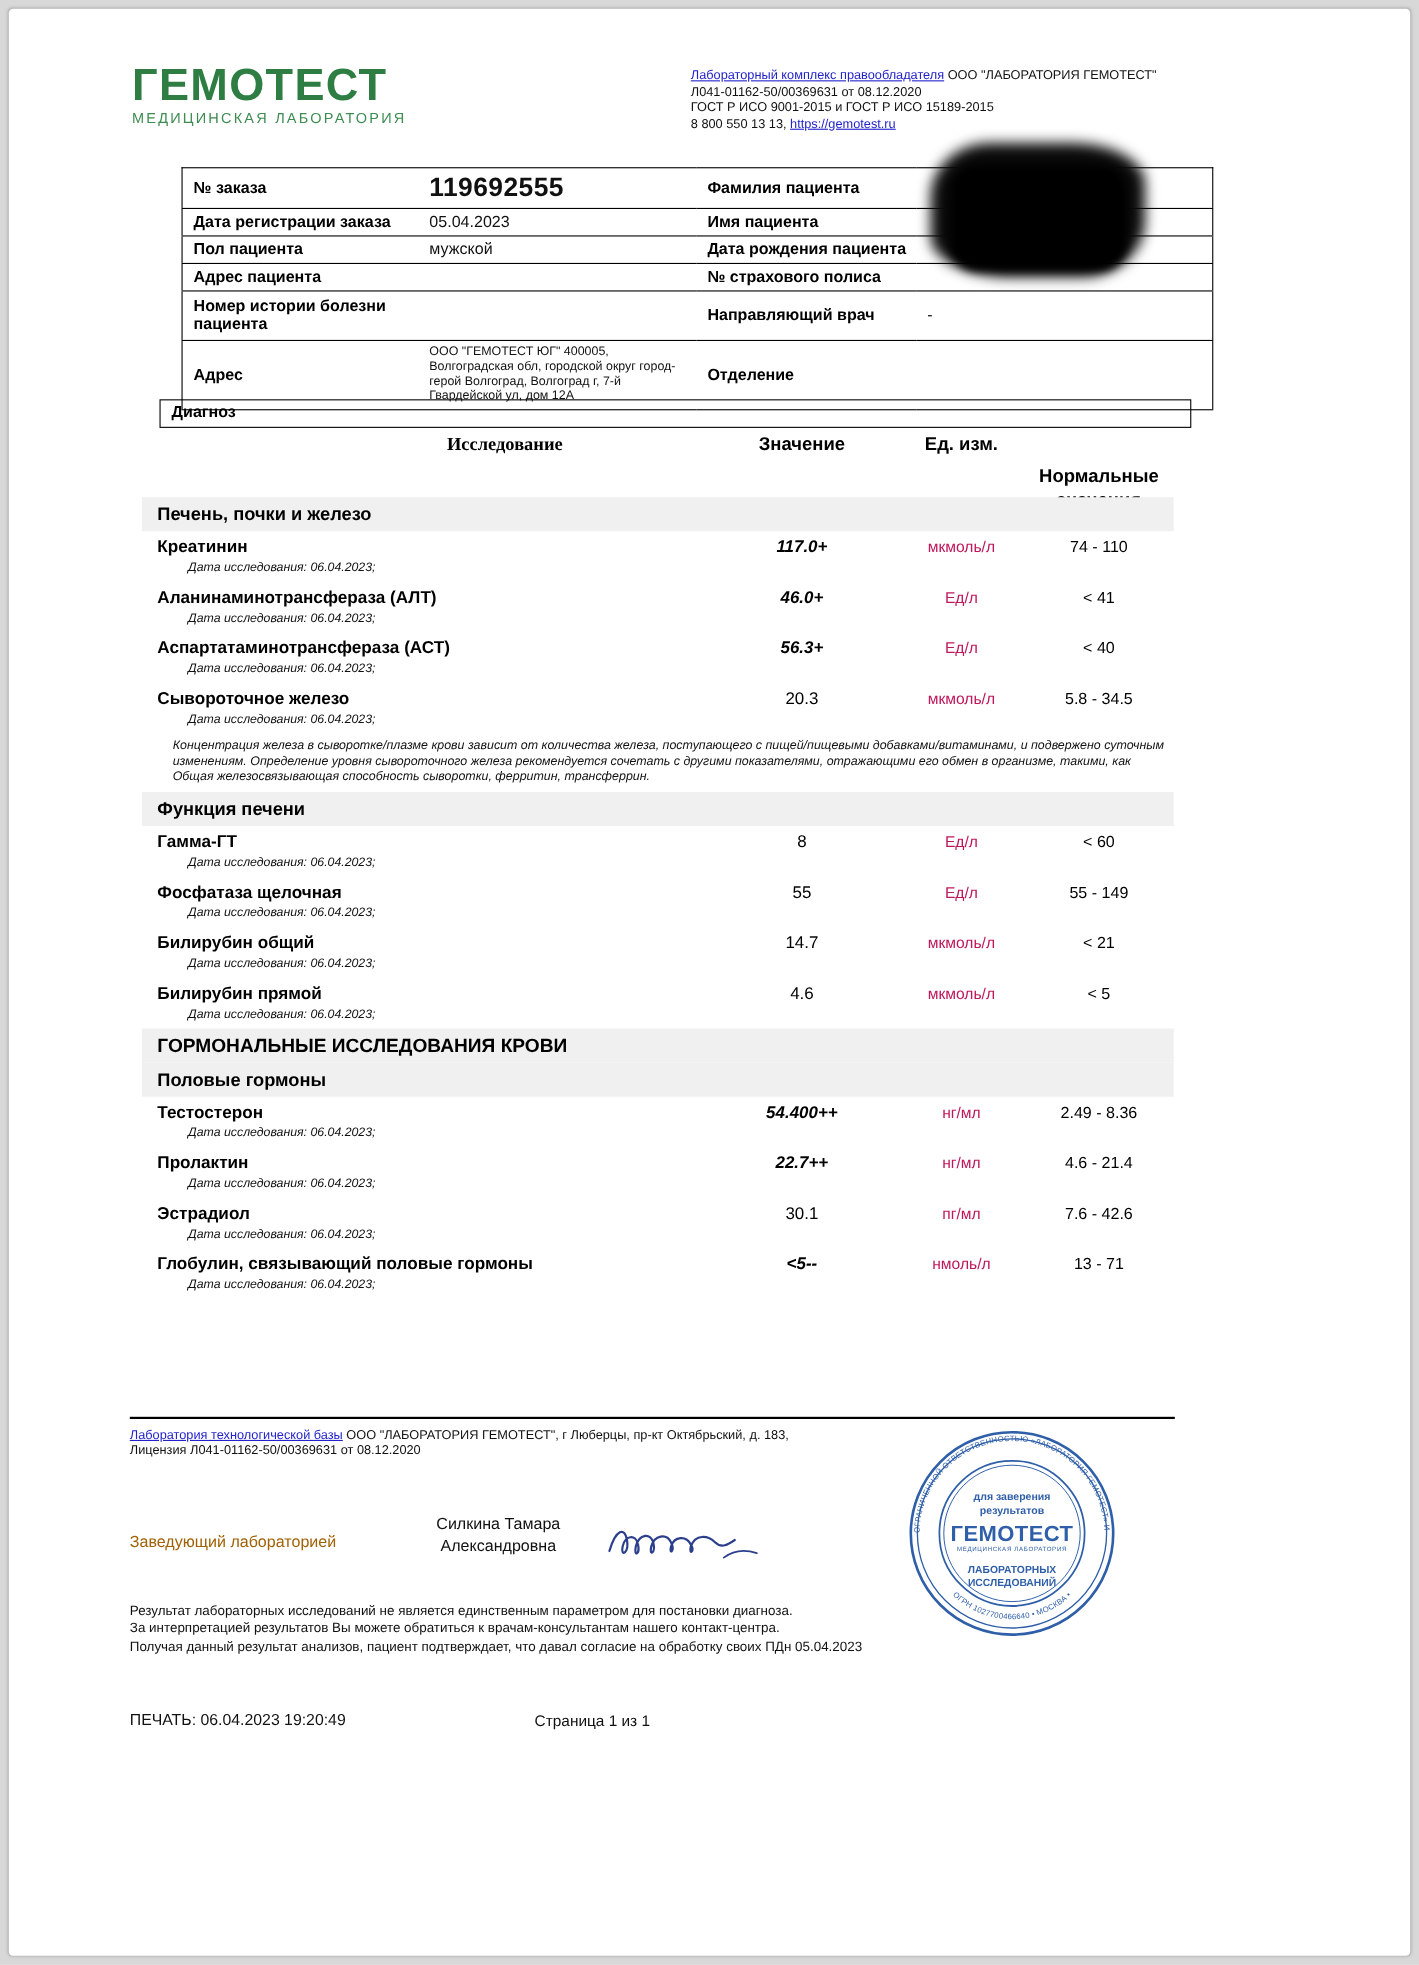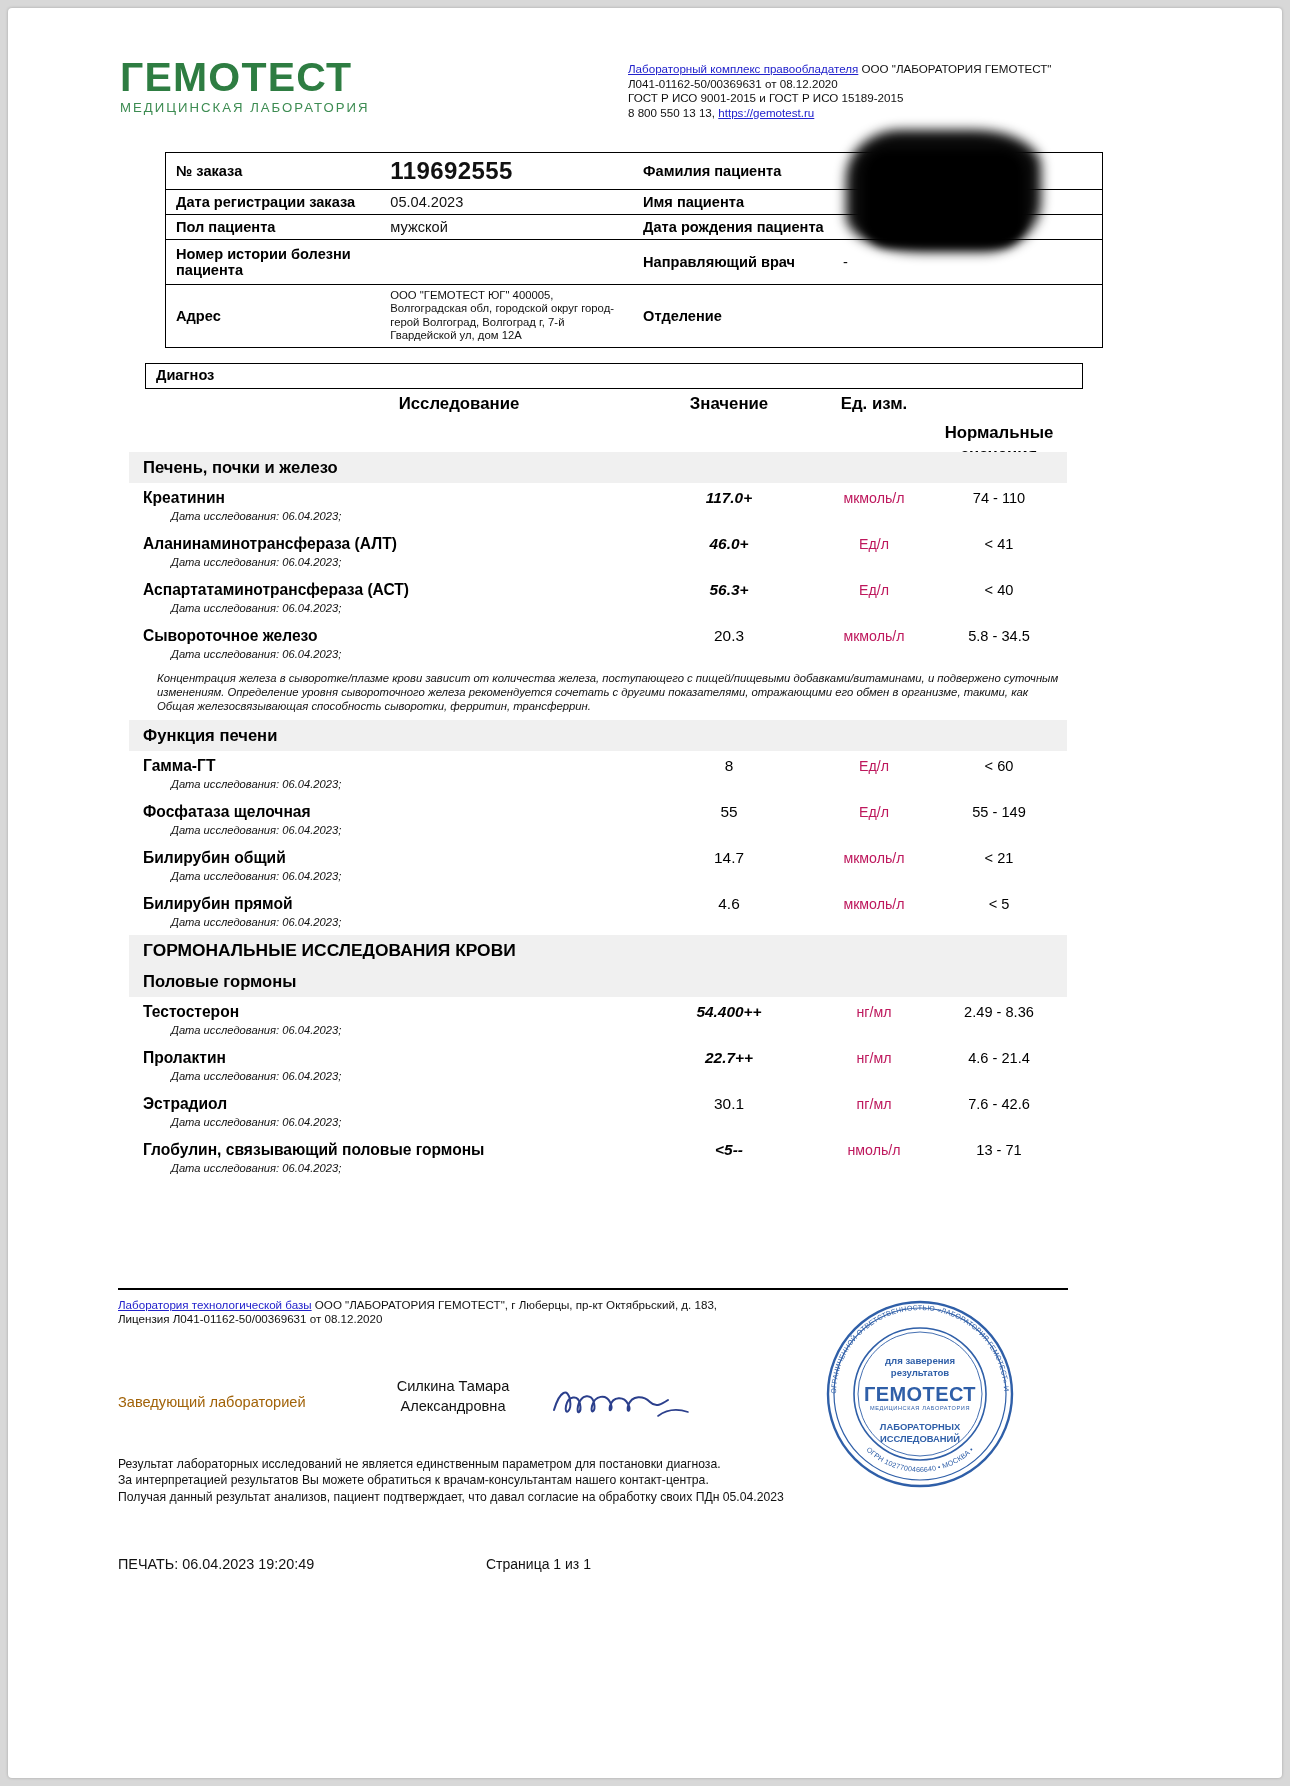--- a/index.html
+++ b/index.html
@@ -122,21 +122,21 @@
     width: 938px;
     height: 50px;
   }
   .ch {
     position: absolute;
     font-size: 16.8px;
     font-weight: bold;
     text-align: center;
     color: #000;
   }
-  .ch-issled { left: 200px; top: 0; width: 260px; }
+  .ch-issled { left: 200px; top: 0; width: 260px; font-family: Liberation Serif, serif; }
   .ch-znach  { left: 525px; top: 0; width: 150px; }
   .ch-edizm  { left: 670px; top: 0; width: 150px; }
   .ch-norm   { left: 795px; top: 0; width: 150px; line-height: 22px; margin-top: 28px; }
 
   
   .results {
     position: absolute;
     left: 121px; top: 444px;
     width: 938px;
   }
@@ -329,20 +329,26 @@
         <tr>
           <td class="lbl">Дата регистрации заказа</td>
           <td class="val">05.04.2023</td>
           <td class="lbl2">Имя пациента</td>
           <td class="val2"></td>
         </tr>
         <tr>
           <td class="lbl">Пол пациента</td>
           <td class="val">мужской</td>
           <td class="lbl2">Дата рождения пациента</td>
+          <td class="val2"></td>
+        </tr>
+        <tr>
+          <td class="lbl">Адрес пациента</td>
+          <td class="val"></td>
+          <td class="lbl2">№ страхового полиса</td>
           <td class="val2"></td>
         </tr>
         <tr class="row-tall">
           <td class="lbl">Номер истории болезни пациента</td>
           <td class="val"></td>
           <td class="lbl2">Направляющий врач</td>
           <td class="val2">-</td>
         </tr>
         <tr class="row-tall">
           <td class="lbl">Адрес</td>

